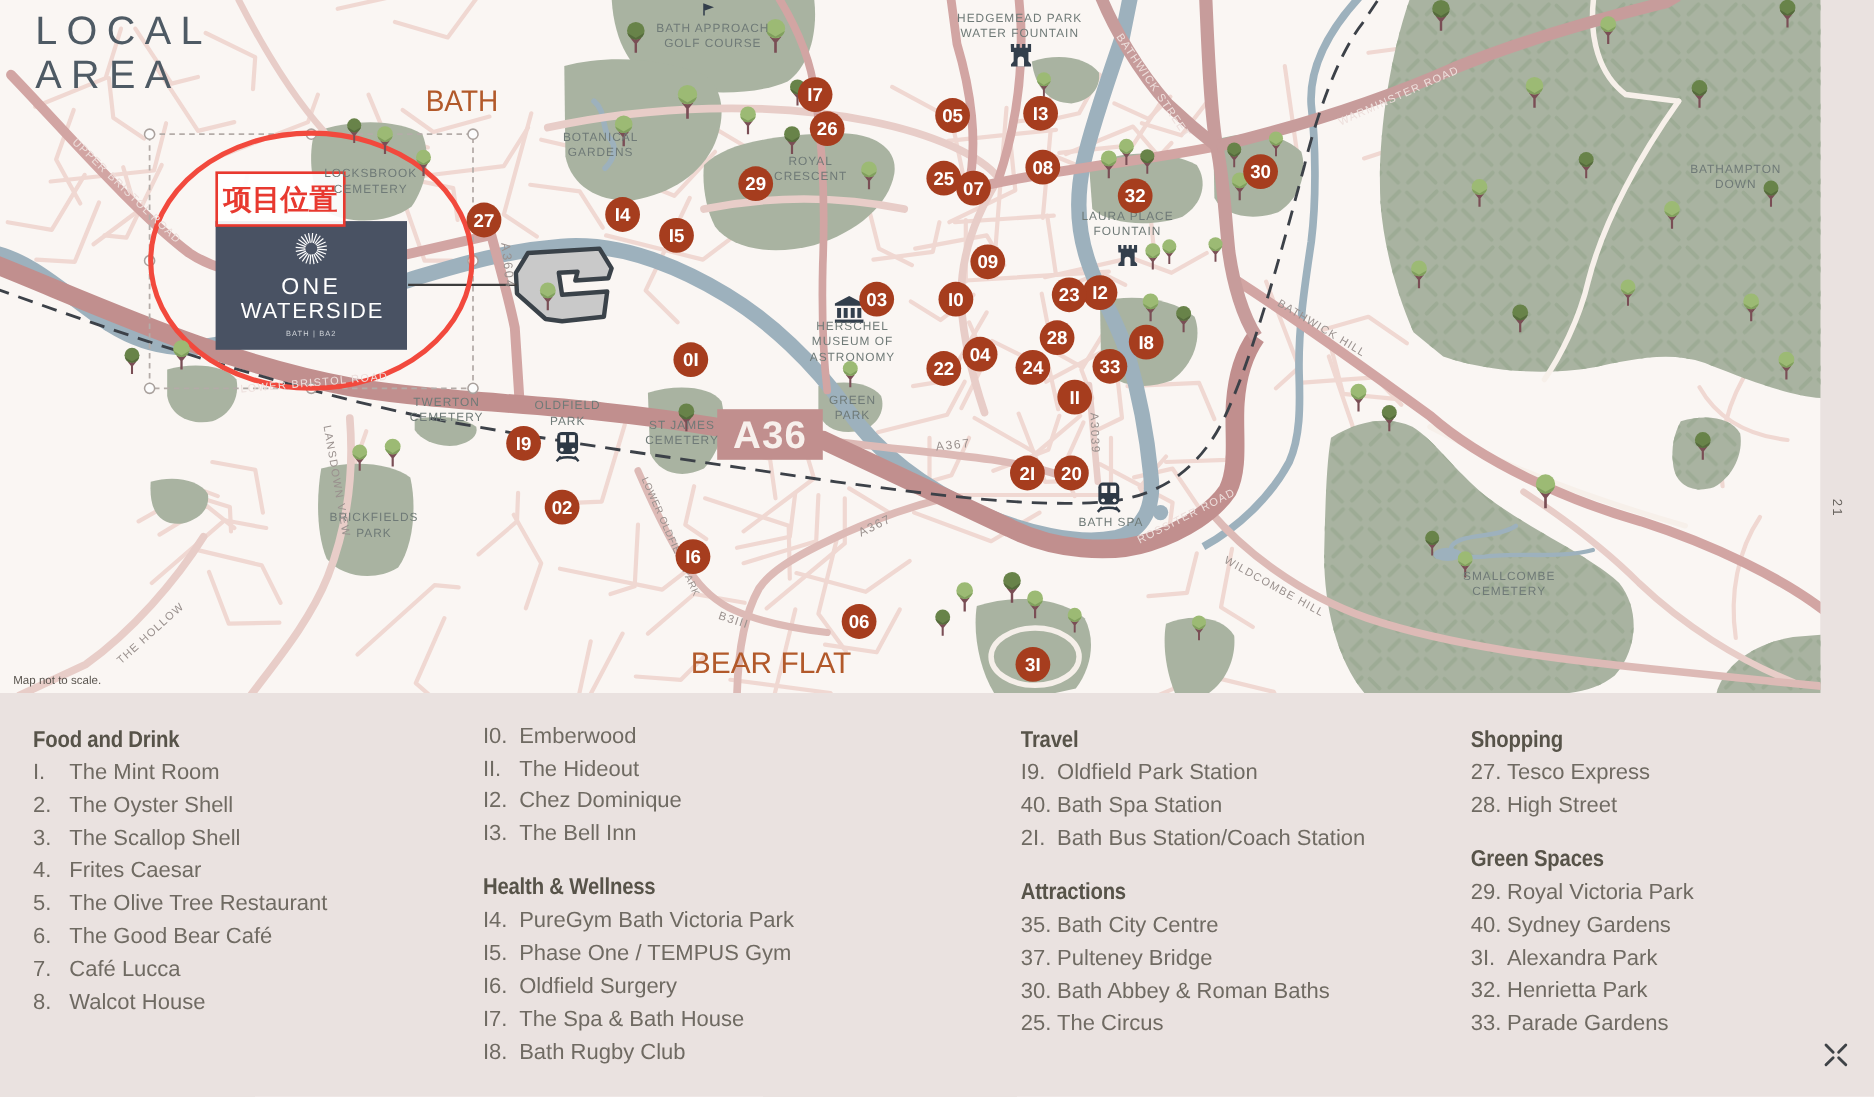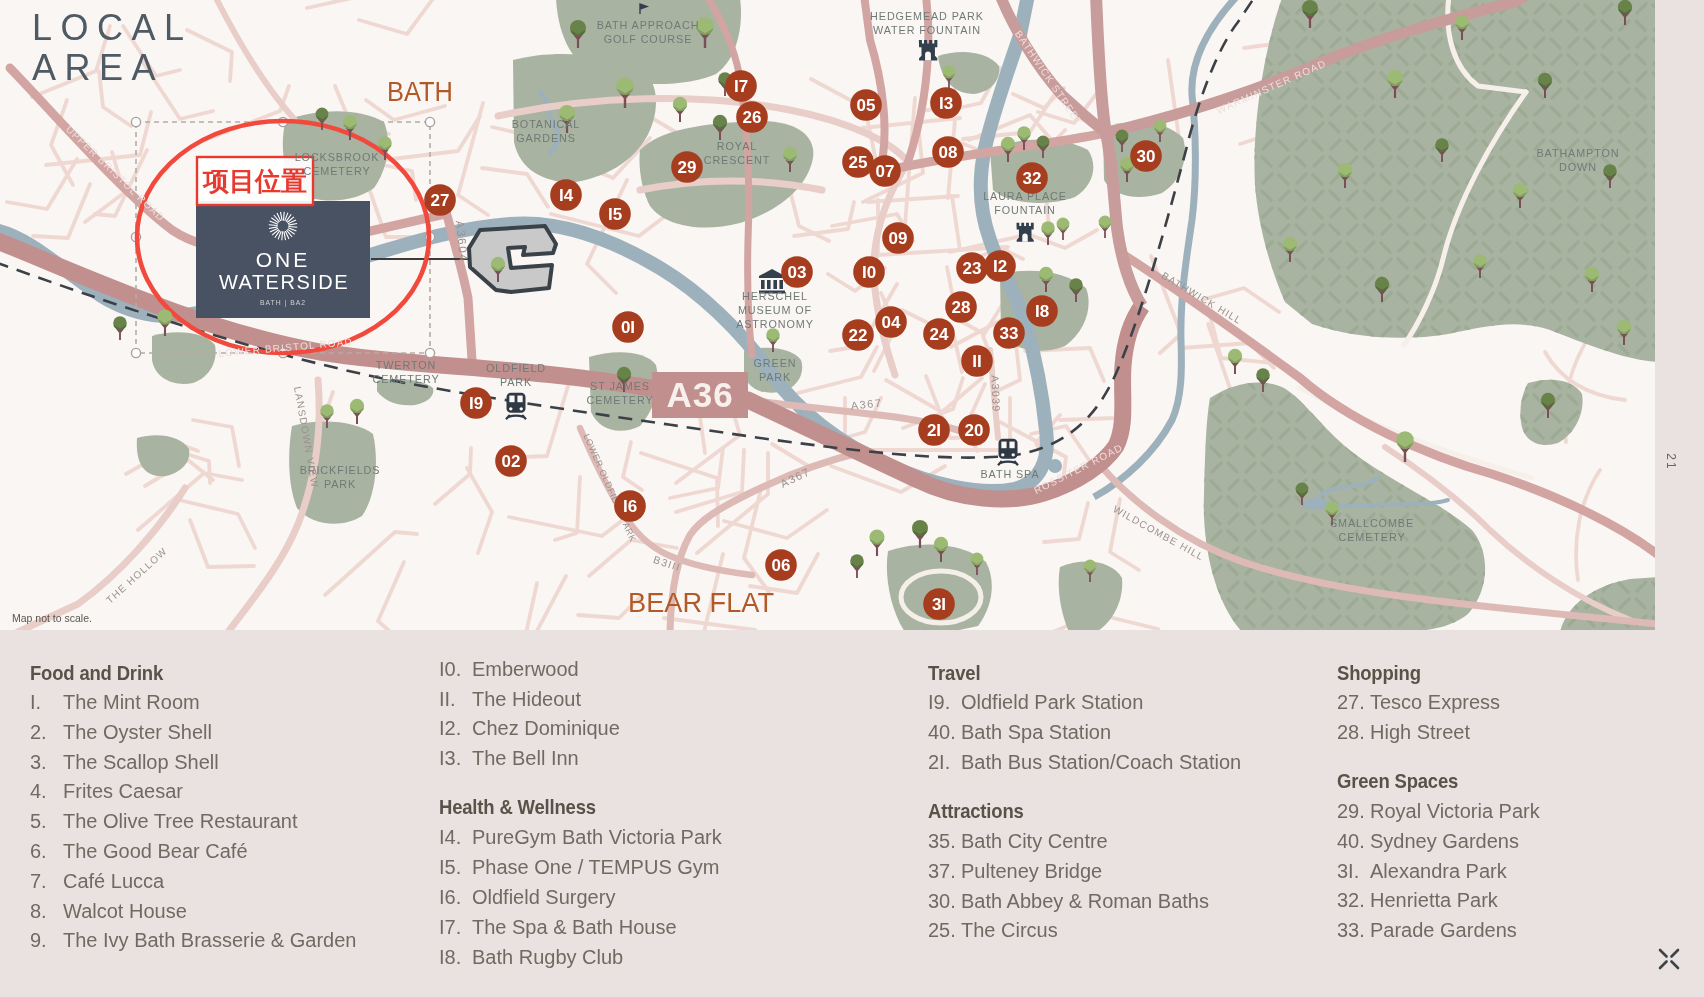--- a/index.html
+++ b/index.html
@@ -596,21 +596,20 @@
 
 <div class="lh" style="left:30px;top:661px">Food and Drink</div>
 <div class="li" style="left:30px;top:691.0px"><span class="n">I.</span>The Mint Room</div>
 <div class="li" style="left:30px;top:720.8px"><span class="n">2.</span>The Oyster Shell</div>
 <div class="li" style="left:30px;top:750.6px"><span class="n">3.</span>The Scallop Shell</div>
 <div class="li" style="left:30px;top:780.4px"><span class="n">4.</span>Frites Caesar</div>
 <div class="li" style="left:30px;top:810.2px"><span class="n">5.</span>The Olive Tree Restaurant</div>
 <div class="li" style="left:30px;top:840.0px"><span class="n">6.</span>The Good Bear Café</div>
 <div class="li" style="left:30px;top:869.8px"><span class="n">7.</span>Café Lucca</div>
 <div class="li" style="left:30px;top:899.6px"><span class="n">8.</span>Walcot House</div>
-<div class="li" style="left:30px;top:929.4px"><span class="n">9.</span>The Ivy Bath Brasserie &amp; Garden</div>
 
 <div class="li" style="left:439px;top:658.0px"><span class="n">I0.</span>Emberwood</div>
 <div class="li" style="left:439px;top:687.6px"><span class="n">II.</span>The Hideout</div>
 <div class="li" style="left:439px;top:717.2px"><span class="n">I2.</span>Chez Dominique</div>
 <div class="li" style="left:439px;top:746.8px"><span class="n">I3.</span>The Bell Inn</div>
 
 <div class="lh" style="left:439px;top:795px">Health &amp; Wellness</div>
 <div class="li" style="left:439px;top:826px"><span class="n">I4.</span>PureGym Bath Victoria Park</div>
 <div class="li" style="left:439px;top:856px"><span class="n">I5.</span>Phase One / TEMPUS Gym</div>
 <div class="li" style="left:439px;top:886px"><span class="n">I6.</span>Oldfield Surgery</div>

